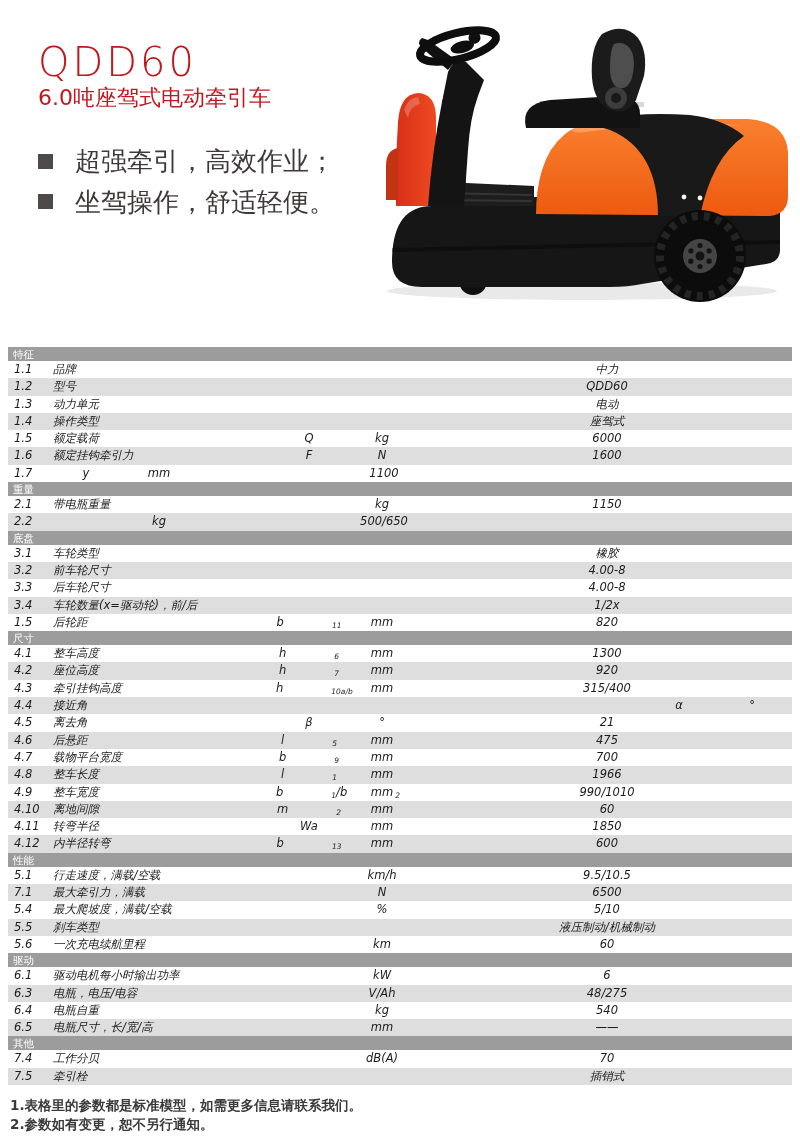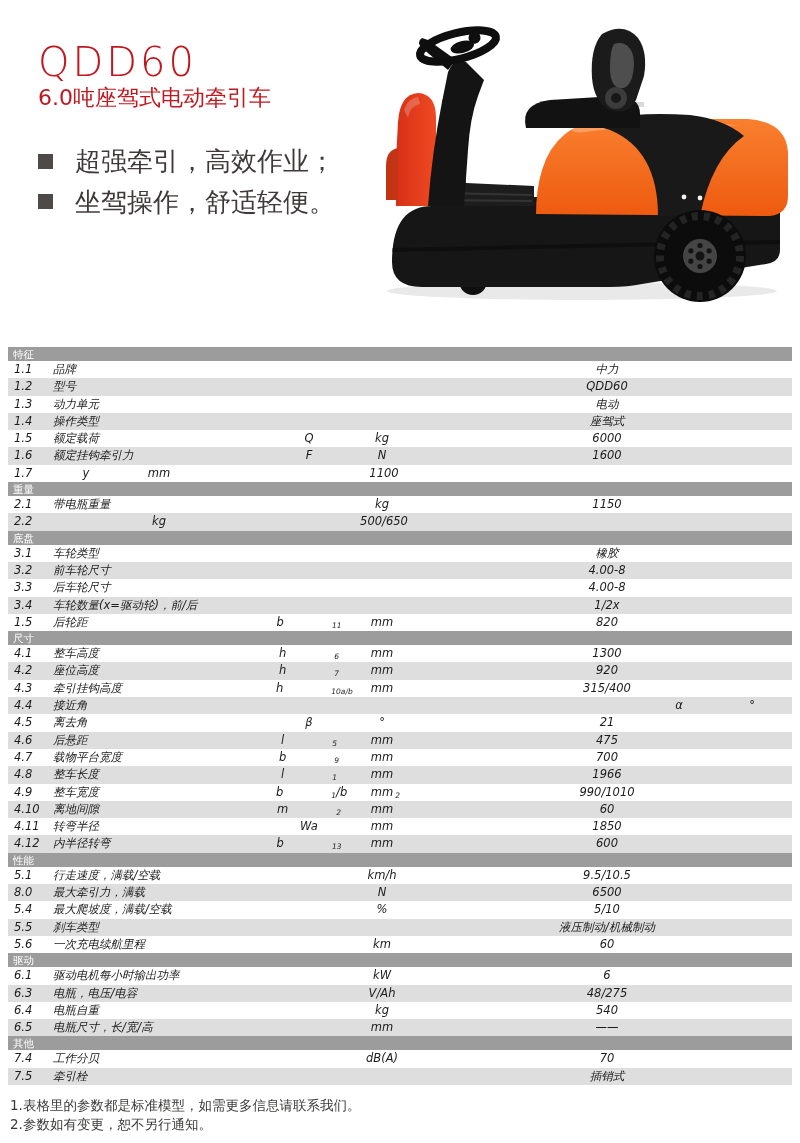--- a/index.html
+++ b/index.html
@@ -42,21 +42,21 @@
   }
   .row{display:flex;height:17.3px;line-height:17.3px;font-size:11.5px;color:var(--ink);font-style:italic;}
   .row.alt{background:var(--alt-row);}
   .c-no{width:45px;padding-left:6px;flex:0 0 auto;}
   .c-label{flex:1 1 auto;white-space:nowrap;overflow:hidden;}
   .c-sym{width:66px;text-align:center;flex:0 0 auto;}
   .c-unit{width:80px;text-align:center;flex:0 0 auto;}
   .c-val{width:370px;text-align:center;flex:0 0 auto;}
   .sb{font-size:7.5px;vertical-align:-2px;margin-left:48px;}
 
-  .notes{position:absolute;left:10px;top:1096px;font-size:13.5px;color:#3a3a39;line-height:1.4;}
+  .notes{position:absolute;left:10px;top:1096px;font-size:13.5px;color:#3a3a39;line-height:1.4;font-weight:bold;}
 </style>
 </head>
 <body>
 
 <div class="model-title">QDD60</div>
 <div class="model-subtitle">6.0吨座驾式电动牵引车</div>
 
 <div class="bullets">
   <div class="bullet-line">
     <span class="bullet-square"></span>
@@ -327,21 +327,21 @@
     </div>
     <div class="sec-header">性能</div>
     <div class="row">
       <span class="c-no">5.1</span>
       <span class="c-label">行走速度，满载/空载</span>
       <span class="c-sym"></span>
       <span class="c-unit">km/h</span>
       <span class="c-val">9.5/10.5</span>
     </div>
     <div class="row alt">
-      <span class="c-no">8.0</span>
+      <span class="c-no">7.1</span>
       <span class="c-label">最大牵引力，满载</span>
       <span class="c-sym"></span>
       <span class="c-unit">N</span>
       <span class="c-val">6500</span>
     </div>
     <div class="row">
       <span class="c-no">5.4</span>
       <span class="c-label">最大爬坡度，满载/空载</span>
       <span class="c-sym"></span>
       <span class="c-unit">%</span>

